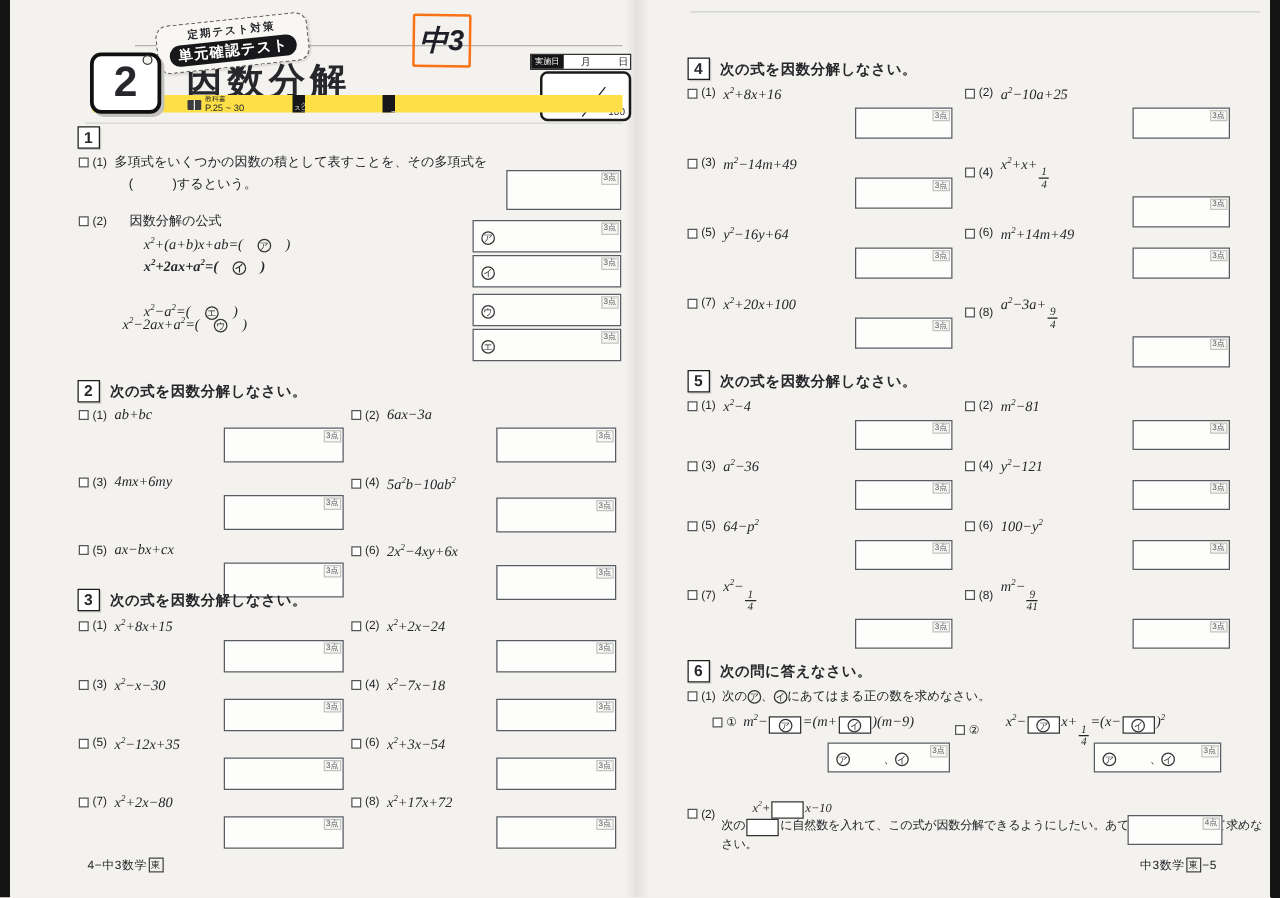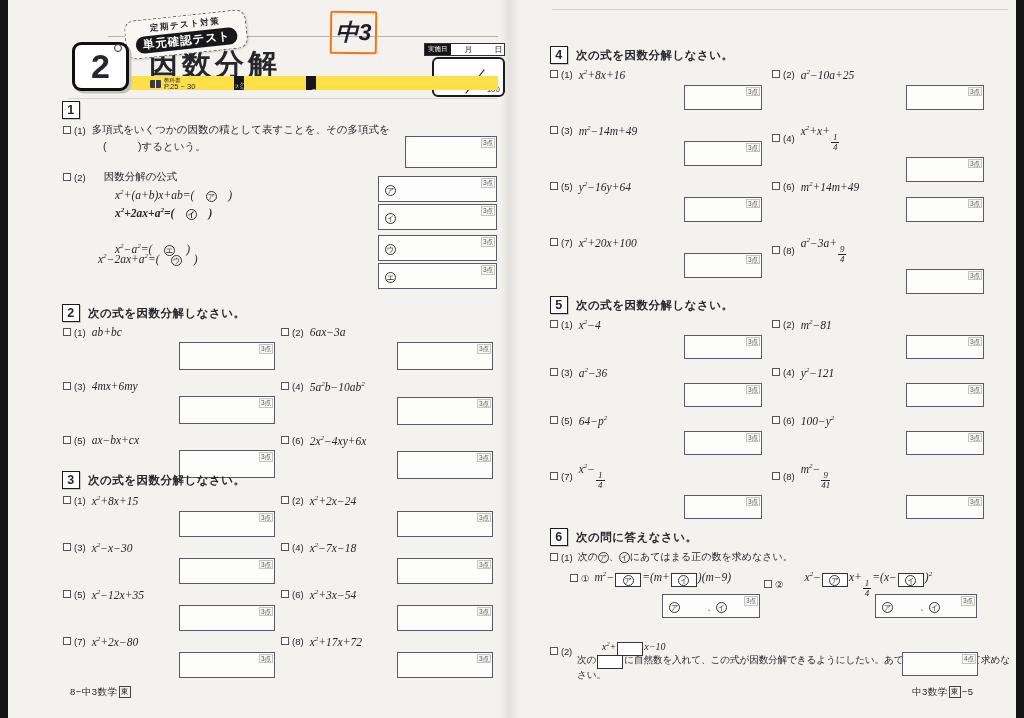--- a/index.html
+++ b/index.html
@@ -345,21 +345,21 @@
           <span class="pno">(8)</span>
           <span class="pexpr mathtxt">x<sup>2</sup>+17x+72</span>
         </div>
         <div class="ansbox">
           <span class="pts">3点</span>
         </div>
       </div>
     </div>
 
   <div class="footer" style="left:62px; top:686px;">
-    <span>8−中3数学</span><span class="pubbox">東</span>
+    <span>4−中3数学</span><span class="pubbox">東</span>
   </div>
 </div>
 
 <div class="page page-right">
   <div class="hline" style="left:40px; top:9px; width:456px; background:#d0cfca;"></div>
 
   <div class="sechead" style="left:38px; top:46px;">
     <span class="secnum">4</span>
     <span>次の式を因数分解しなさい。</span>
   </div>

